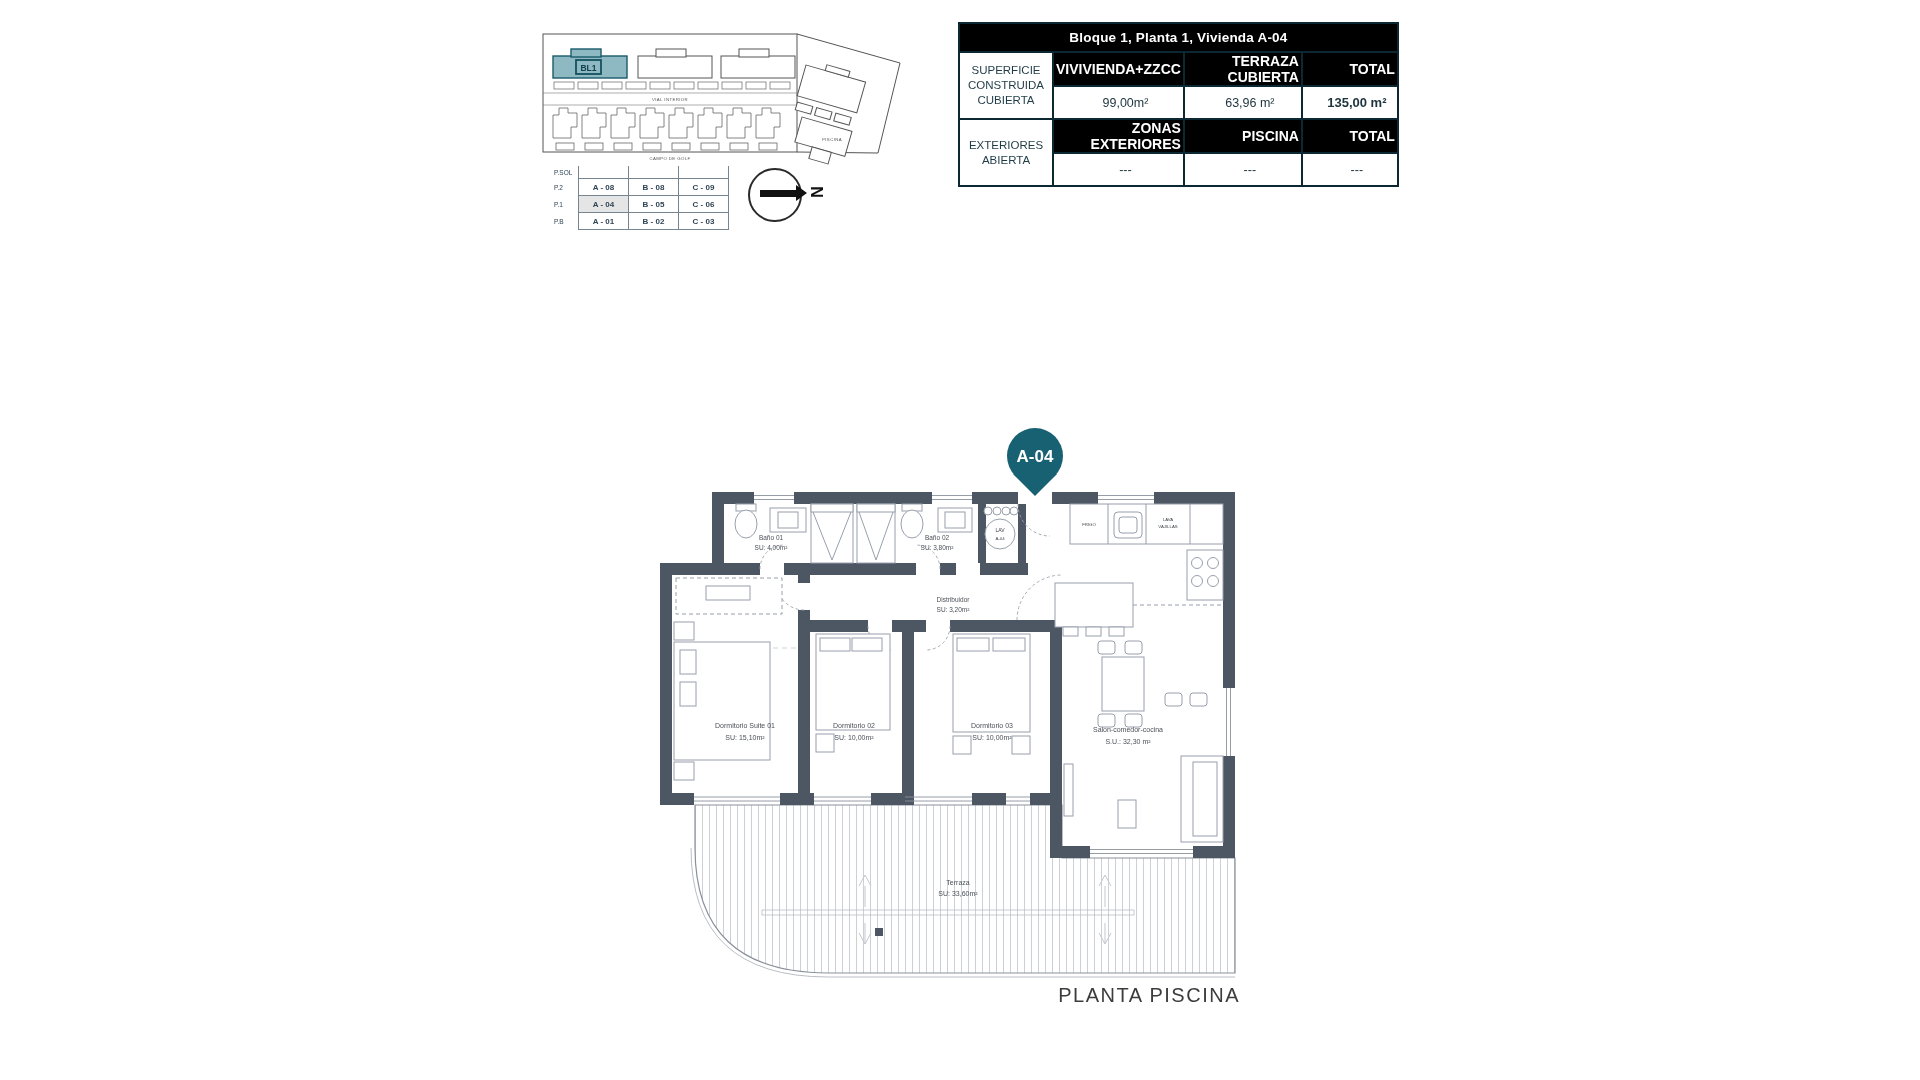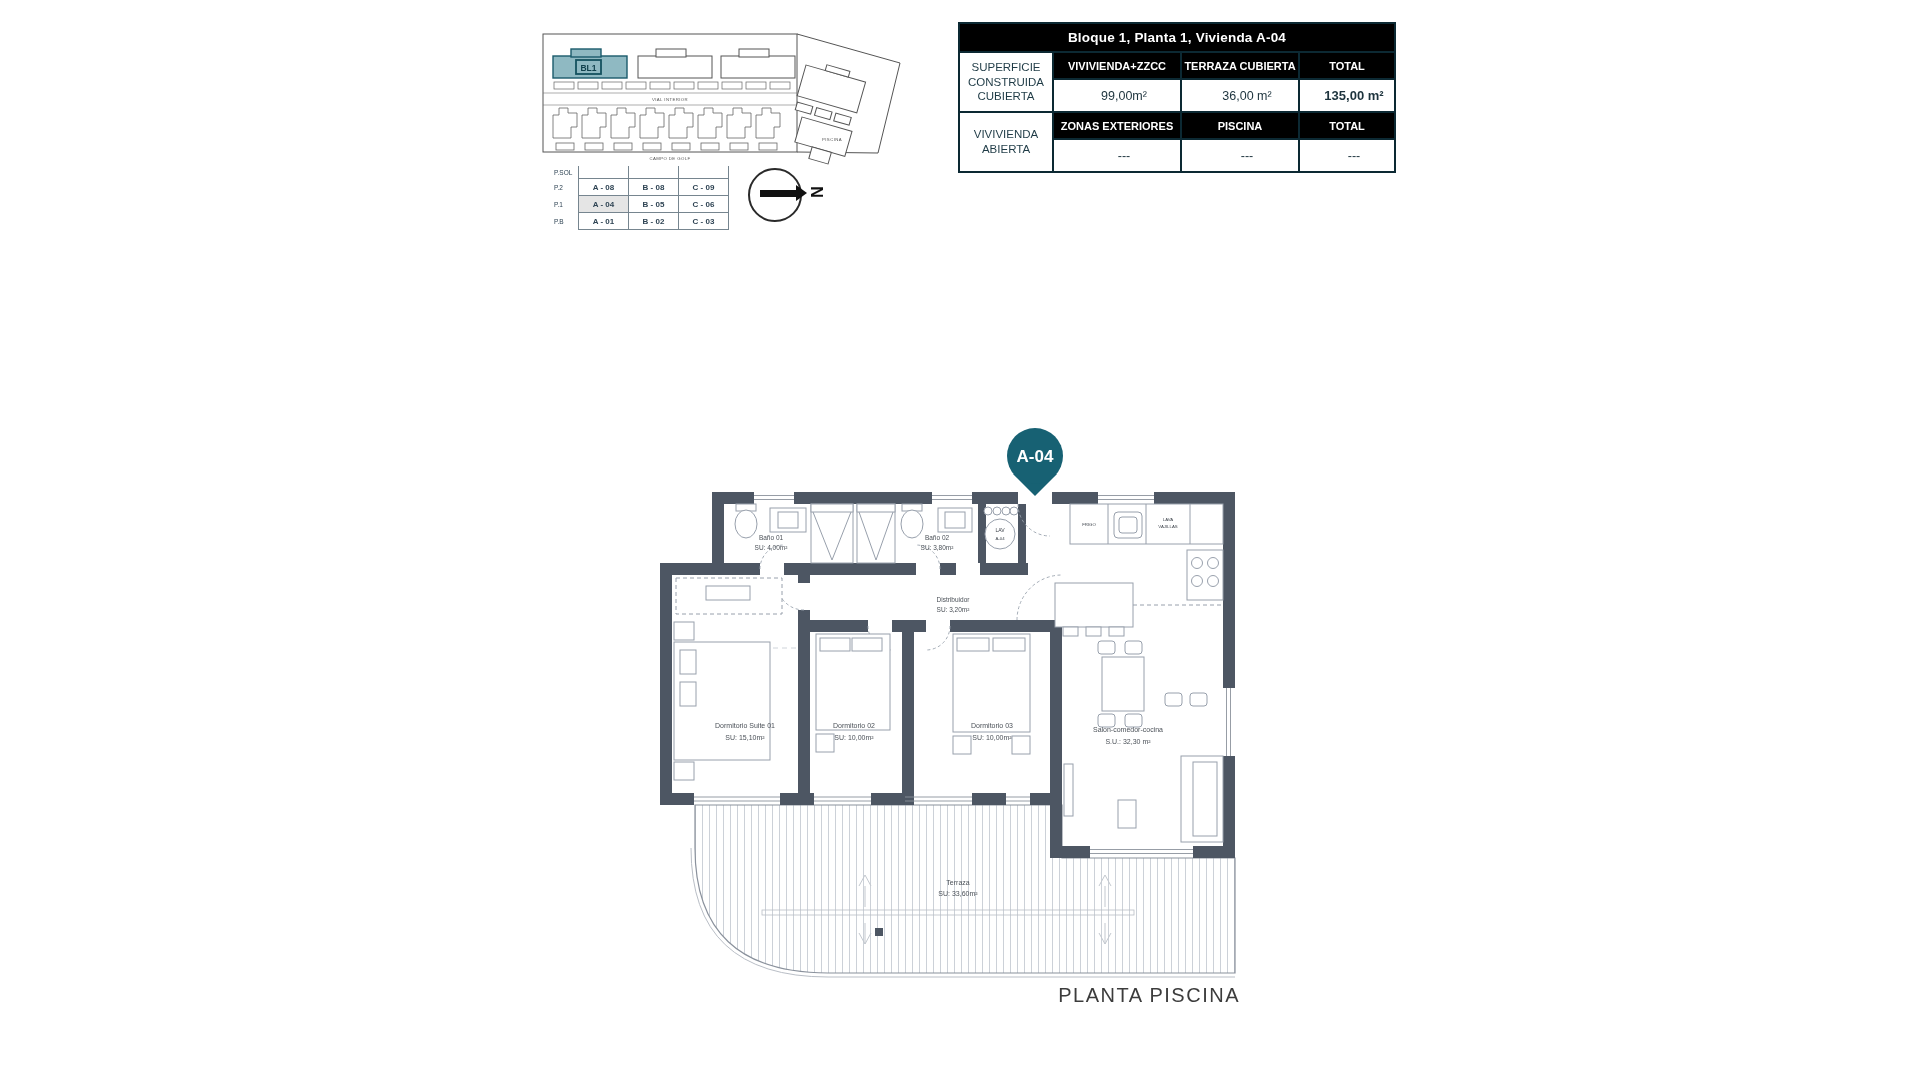--- a/index.html
+++ b/index.html
@@ -4,21 +4,21 @@
 <style>
   html,body{margin:0;padding:0;background:#fff;}
   .canvas{position:relative;width:1920px;height:1080px;background:#fff;overflow:hidden;
           font-family:"Liberation Sans",sans-serif;}
 
   
   .area-table{position:absolute;left:958px;top:22px;border-collapse:collapse;table-layout:fixed;}
   .area-table td{border:2px solid #0c2933;text-align:center;vertical-align:middle;padding:0 2px;}
   .area-table .teal{background:#000000;color:#fff;font-weight:bold;}
   .area-table .title-cell{height:27px;font-size:13.5px;letter-spacing:.2px;}
-  .area-table .hdr{height:25px;font-size:11px;}
+  .area-table .hdr{height:25px;font-size:14px;text-align:right;}
   .area-table .val{height:31px;font-size:12.5px;color:#1d333d;padding-left:16px;}
   .area-table .val.total{font-weight:bold;font-size:13px;}
   .area-table .grp-label{font-size:11.5px;color:#1f3b46;line-height:1.3;background:#fff;margin-left:47px;}
 
   
   .fs{position:absolute;left:552px;top:166px;border-collapse:collapse;table-layout:fixed;}
   .fs td{padding:0;text-align:center;vertical-align:middle;}
   .fs td.lvl{border:none;width:24px;font-size:6.5px;color:#2f4454;text-align:left;padding-left:2px;}
   .fs td.c{border:1px solid #76858f;width:49px;height:16px;font-size:8px;font-weight:bold;color:#2f4454;}
   .fs tr.psol td.c{height:12px;border-top:none;border-bottom:none;}
@@ -165,25 +165,25 @@
           <td colspan="4" class="teal title-cell">Bloque 1, Planta 1, Vivienda A-04</td>
         </tr>
     <tr>
       <td rowspan="2" class="grp-label">SUPERFICIE CONSTRUIDA CUBIERTA</td>
       <td class="teal hdr">VIVIVIENDA+ZZCC</td>
       <td class="teal hdr">TERRAZA CUBIERTA</td>
       <td class="teal hdr">TOTAL</td>
     </tr>
     <tr>
       <td class="val">99,00m²</td>
-      <td class="val">36,00 m²</td>
+      <td class="val">63,96 m²</td>
       <td class="val total">135,00 m²</td>
     </tr>
     <tr>
-      <td rowspan="2" class="grp-label">VIVIVIENDA ABIERTA</td>
+      <td rowspan="2" class="grp-label">EXTERIORES ABIERTA</td>
       <td class="teal hdr">ZONAS EXTERIORES</td>
       <td class="teal hdr">PISCINA</td>
       <td class="teal hdr">TOTAL</td>
     </tr>
     <tr>
       <td class="val">---</td>
       <td class="val">---</td>
       <td class="val">---</td>
     </tr>
   </tbody>

